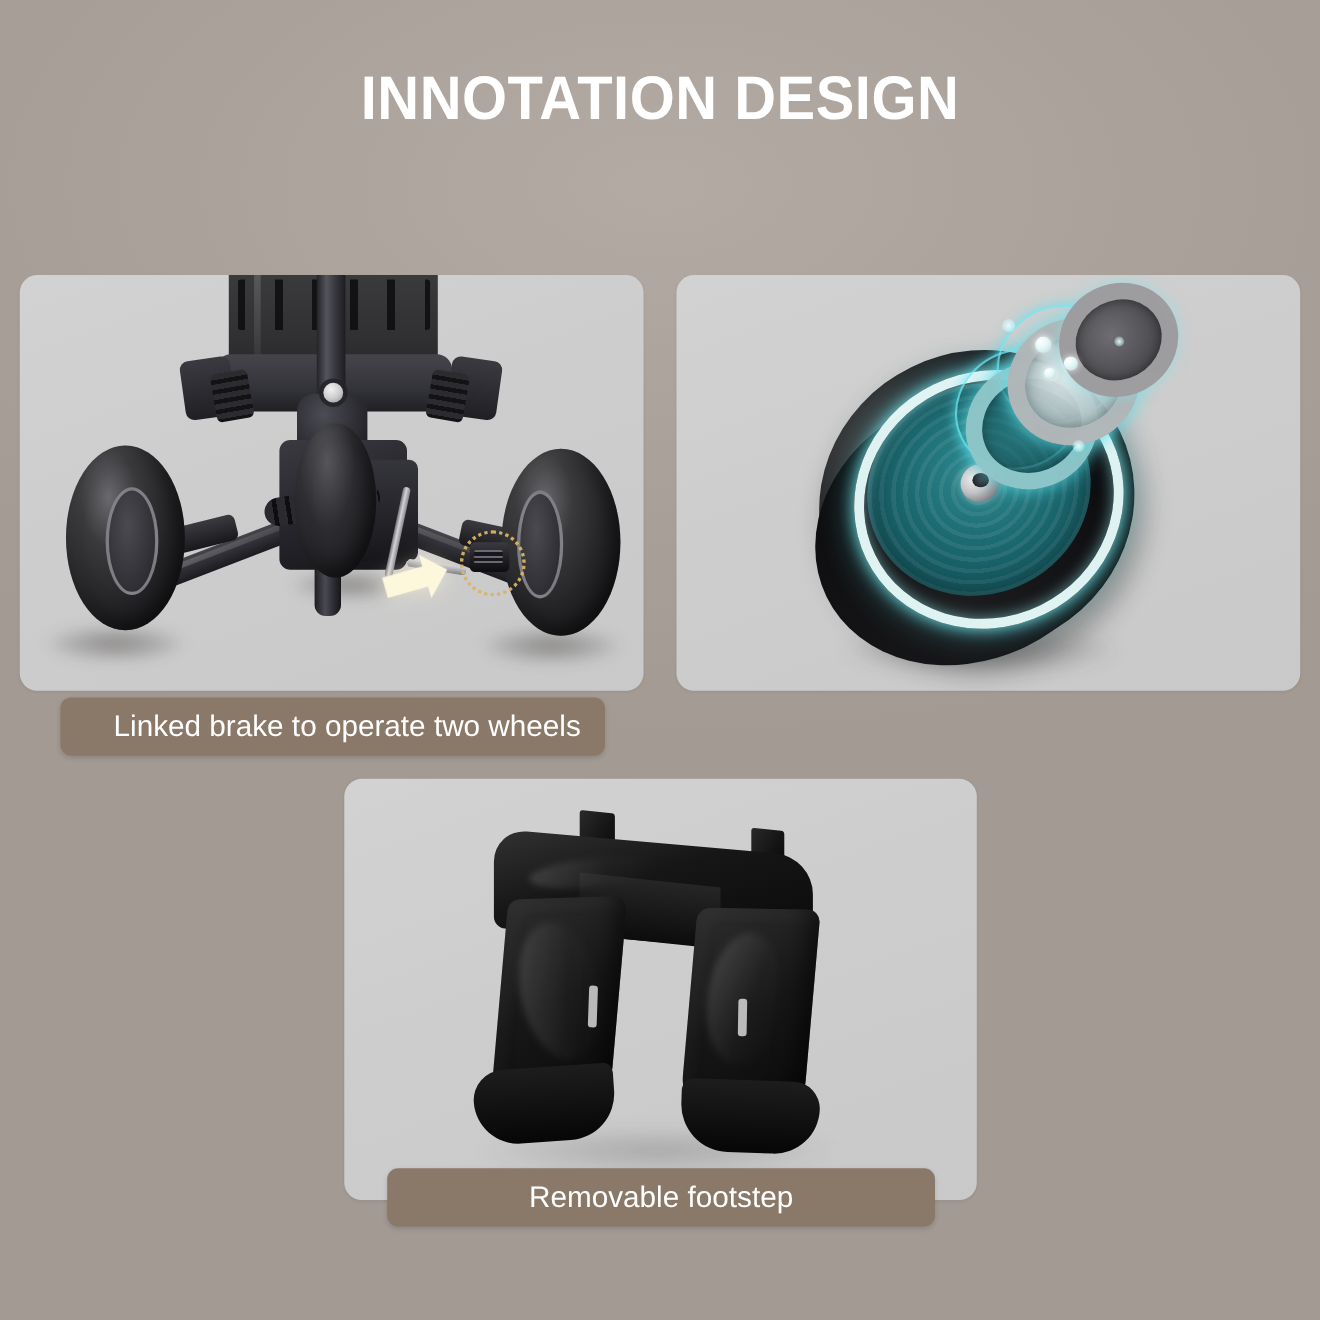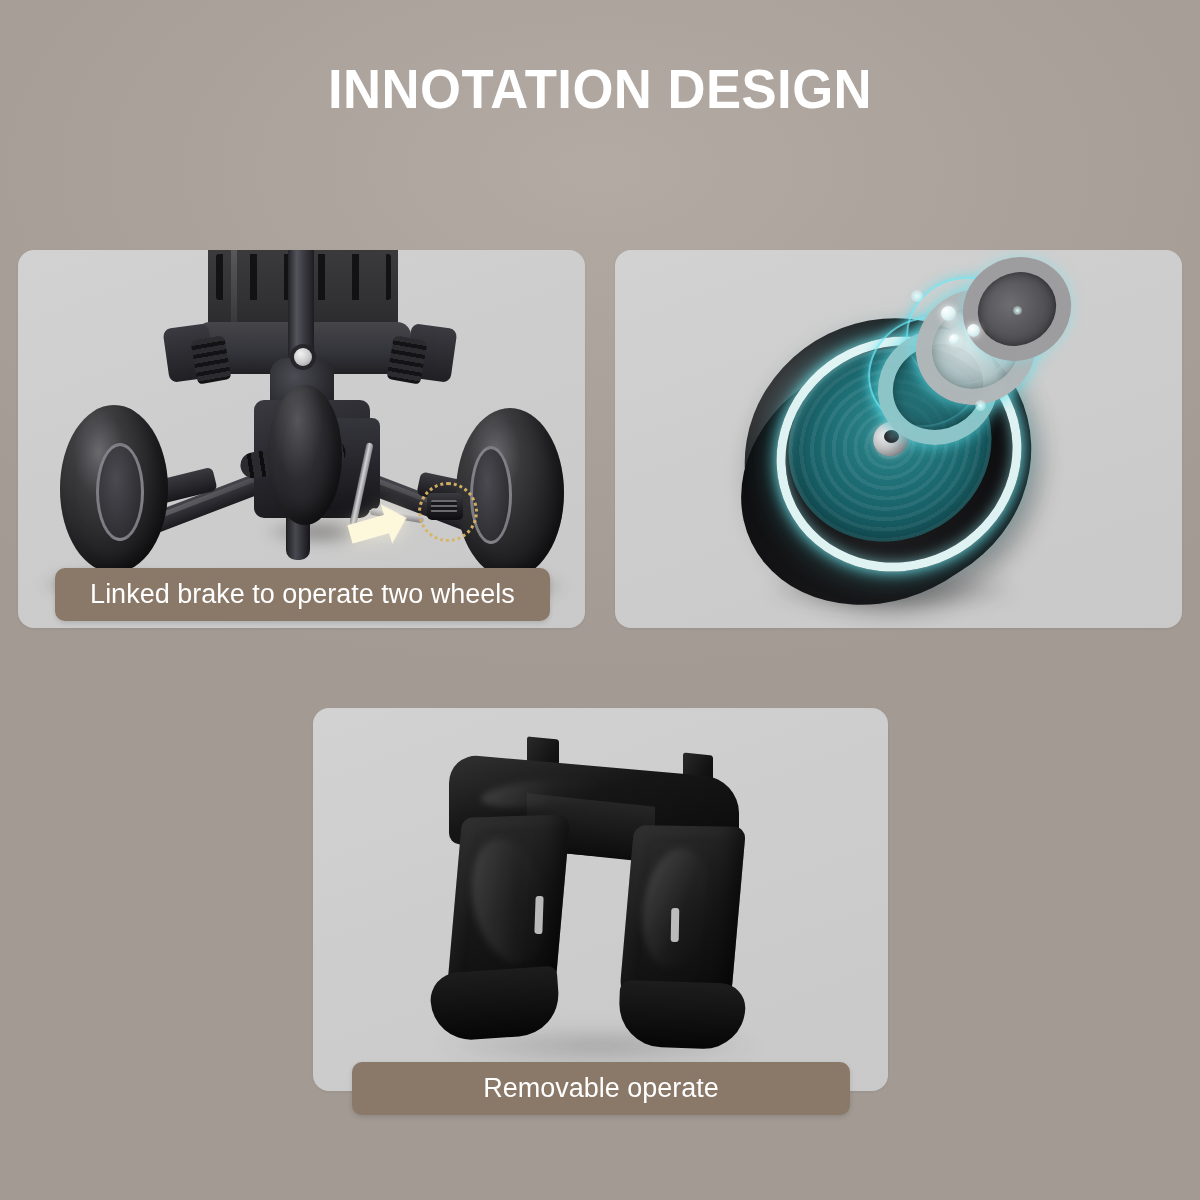--- a/index.html
+++ b/index.html
@@ -60,21 +60,21 @@
     border-radius: 10px;
     color: #ffffff;
     font-size: 27px;
     line-height: 53px;
     height: 53px;
     box-sizing: border-box;
     padding: 0 22px;
     white-space: nowrap;
     box-shadow: 0 2px 5px rgba(0,0,0,0.13);
   }
-  #caption-1 { left: 55px;  top: 568px; width: 495px; text-align: center; }
+  #caption-1 { left: 55px;  top: 634px; width: 495px; text-align: right; }
   #caption-2 { left: 655px; top: 602px; width: 495px; text-align: left; }
   #caption-3 { left: 352px; top: 1062px; width: 498px; text-align: center; }
 
   
   .p1-stage { position:absolute; inset:0; }
 
   .p1-shadow {
     position: absolute;
     border-radius: 50%;
     background: radial-gradient(ellipse at 50% 50%, rgba(40,36,34,0.40) 0%, rgba(40,36,34,0.16) 48%, rgba(40,36,34,0) 72%);
@@ -548,15 +548,15 @@
 
       <div class="p3-slot p3-slot-l"></div>
       <div class="p3-slot p3-slot-r"></div>
 
       <div class="p3-gloss p3-gl1"></div>
       <div class="p3-gloss p3-gl2"></div>
       <div class="p3-gloss p3-gl3"></div>
     </div>
   </div>
 
-  <div class="caption" id="caption-3">Removable operate</div>
+  <div class="caption" id="caption-3">Removable footstep</div>
 
 </div>
 
 </body></html>

